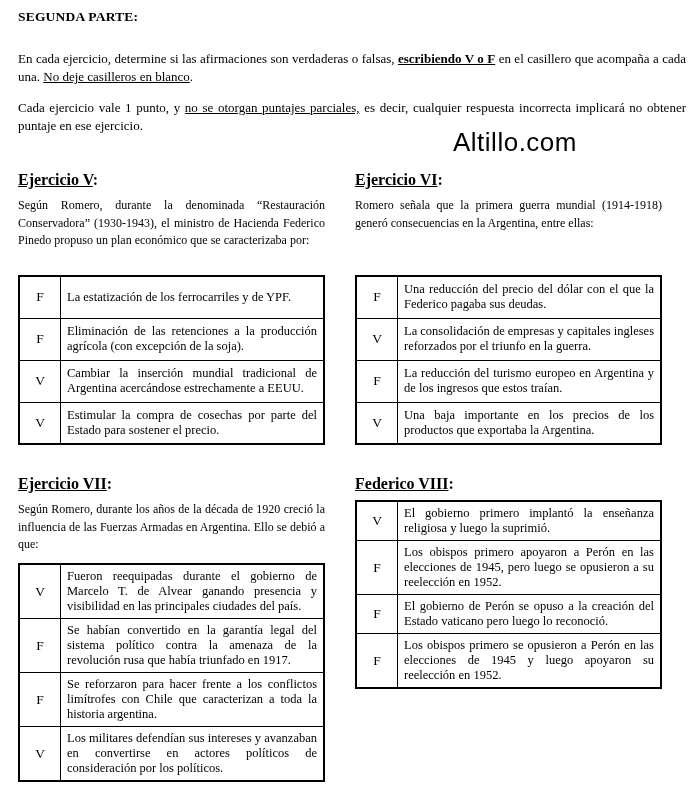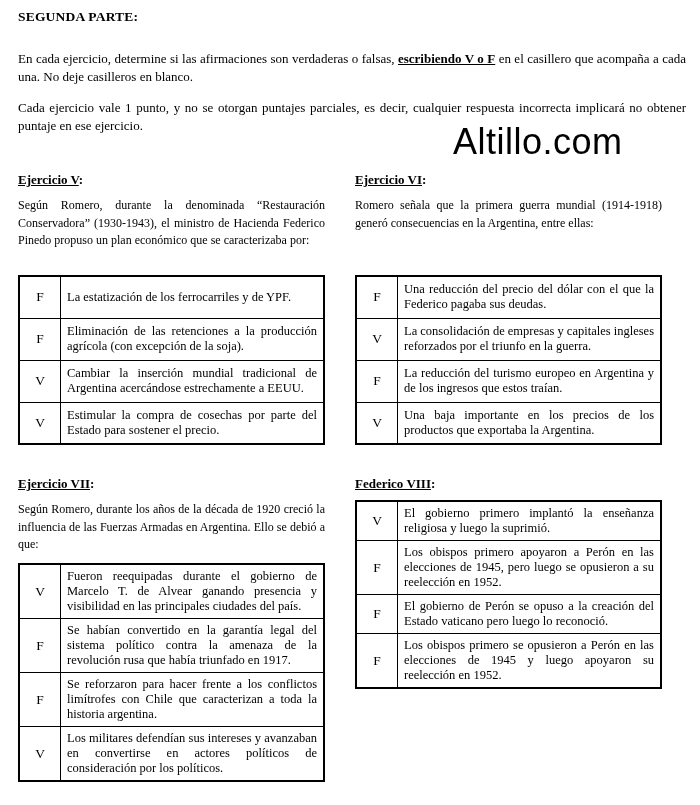--- a/index.html
+++ b/index.html
@@ -9,40 +9,40 @@
     font-family: "Liberation Serif", serif;
     overflow: hidden;
   }
   .page { position: relative; box-sizing: border-box; width: 700px; height: 711px; padding: 8px 0 0 18px; }
 
   .section-title { margin: 0; font-size: 13.5px; line-height: 17px; font-weight: bold; letter-spacing: .2px; }
 
   .intro { width: 668px; margin: 25px 0 0 0; font-size: 13px; line-height: 18px; text-align: justify; }
   .intro + .intro { margin-top: 13px; }
   .seg-normal { }
-  .seg-underline { }
+  .seg-underline { text-decoration: underline; }
   .seg-bold-underline { font-weight: bold; text-decoration: underline; }
 
   .watermark {
     position: absolute; left: 453px; top: 126px;
     font-family: "Liberation Sans", sans-serif;
-    font-size: 36px; line-height: 32px; color: #000;
+    font-size: 26px; line-height: 32px; color: #000;
     letter-spacing: .5px;
   }
 
   .columns {
     margin-top: 36px;
     display: grid;
     grid-template-columns: 307px 307px;
     column-gap: 30px;
     row-gap: 30px;
   }
 
   .exercise { }
-  .ex-head { margin: 0; font-size: 13px; line-height: 17px; font-weight: bold; }
+  .ex-head { margin: 0; font-size: 16px; line-height: 17px; font-weight: bold; }
   .ex-title-text { text-decoration: underline; }
   .prompt {
     margin: 9px 0 0 0;
     font-size: 12px; line-height: 17.5px;
     text-align: justify;
     min-height: 70px;
   }
   .columns section:nth-child(3) .prompt,
   .columns section:nth-child(4) .prompt { min-height: 54px; }
   .columns section:nth-child(4) .prompt { margin-top: 15px; min-height: 48px; }

